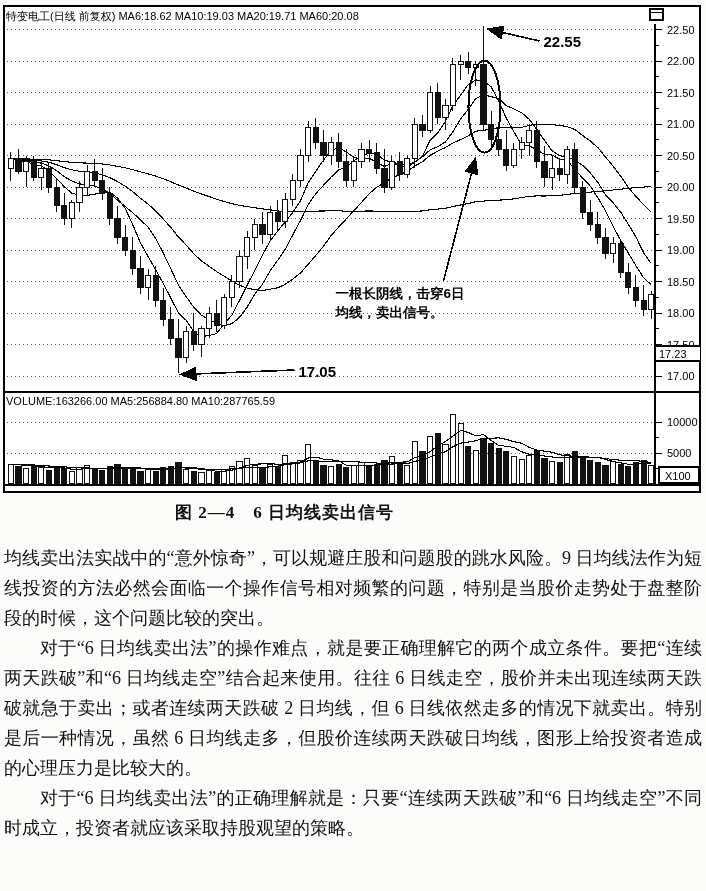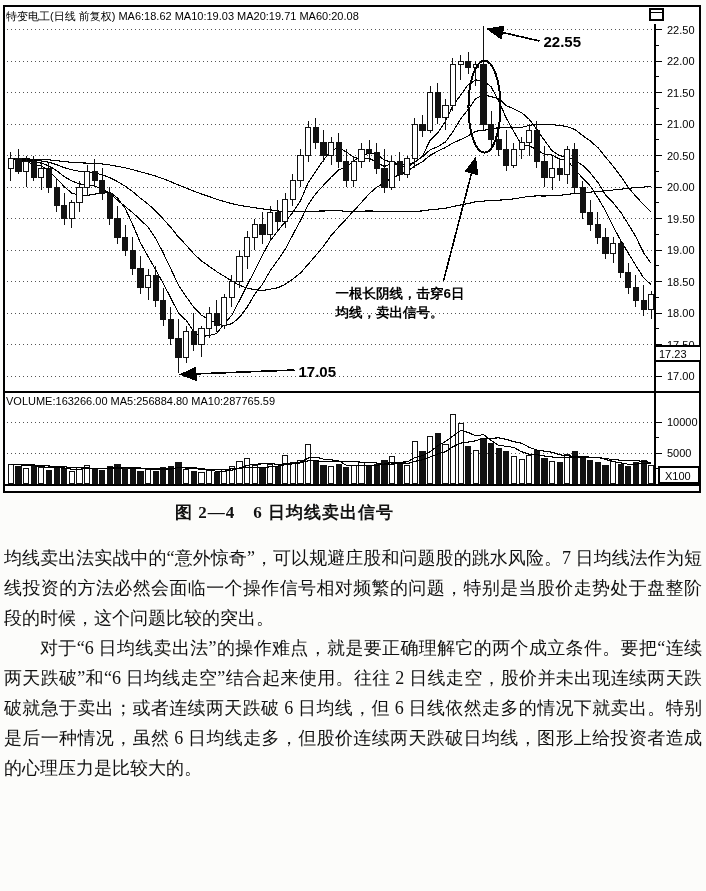--- a/index.html
+++ b/index.html
@@ -370,15 +370,16 @@
         <polyline fill="none" stroke="#000" stroke-width="1.1" points="7.8,459.2 15.4,459.7 23.1,460.5 30.7,460.8 38.3,461.5 45.9,462.8 53.6,462.9 61.2,463.0 68.8,464.2 76.4,464.2 84.0,463.3 91.7,463.5 99.3,463.7 106.9,462.8 114.5,462.0 122.2,462.5 129.8,462.8 137.4,463.0 145.0,463.5 152.7,464.9 160.3,464.9 167.9,464.1 175.5,462.4 183.2,462.5 190.8,462.6 198.4,463.6 206.0,464.5 213.6,466.4 221.3,466.2 228.9,465.2 236.5,463.0 244.1,460.5 251.8,459.2 259.4,458.9 267.0,458.4 274.6,459.4 282.3,458.9 289.9,458.4 297.5,456.9 305.1,453.1 312.8,452.1 320.4,454.1 328.0,454.8 335.6,455.6 343.2,460.2 350.9,460.9 358.5,460.4 366.1,460.4 373.7,460.4 381.4,458.9 389.0,457.2 396.6,457.2 404.2,456.9 411.9,452.5 419.5,450.7 427.1,446.8 434.7,440.8 442.4,436.6 450.0,431.1 457.6,425.4 465.2,427.4 472.8,430.9 480.5,429.6 488.1,435.4 495.7,440.3 503.3,441.3 511.0,442.5 518.6,446.8 526.2,449.2 533.8,449.7 541.5,451.0 549.1,452.0 556.7,452.7 564.3,452.5 572.0,452.7 579.6,452.5 587.2,452.2 594.8,452.2 602.4,454.4 610.1,456.4 617.7,457.9 625.3,459.2 632.9,459.2 640.6,458.2 648.2,458.9"></polyline>
         <polyline fill="none" stroke="#000" stroke-width="1.1" points="7.8,459.2 15.4,459.4 23.1,459.8 30.7,460.0 38.3,460.3 45.9,461.0 53.6,461.3 61.2,461.8 68.8,462.5 76.4,462.9 84.0,463.0 91.7,463.2 99.3,463.4 106.9,463.5 114.5,463.1 122.2,462.9 129.8,463.1 137.4,463.4 145.0,463.1 152.7,463.4 160.3,463.7 167.9,463.4 175.5,462.7 183.2,463.0 190.8,463.7 198.4,464.2 206.0,464.3 213.6,464.4 221.3,464.4 228.9,463.9 236.5,463.3 244.1,462.5 251.8,462.8 259.4,462.6 267.0,461.8 274.6,461.2 282.3,459.7 289.9,458.8 297.5,457.9 305.1,455.8 312.8,455.8 320.4,456.5 328.0,456.6 335.6,456.2 343.2,456.6 350.9,456.5 358.5,457.2 366.1,457.6 373.7,458.0 381.4,459.5 389.0,459.0 396.6,458.8 404.2,458.7 411.9,456.4 419.5,454.8 427.1,452.0 434.7,449.0 442.4,446.8 450.0,441.8 457.6,438.1 465.2,437.1 472.8,435.8 480.5,433.1 488.1,433.2 495.7,432.9 503.3,434.4 511.0,436.7 518.6,438.2 526.2,442.3 533.8,445.0 541.5,446.1 549.1,447.3 556.7,449.7 564.3,450.9 572.0,451.2 579.6,451.7 587.2,452.1 594.8,452.5 602.4,453.5 610.1,454.6 617.7,455.2 625.3,455.7 632.9,455.7 640.6,456.3 648.2,457.7"></polyline>
         <line x1="1" y1="479.5" x2="697" y2="479.5" stroke="#000" stroke-width="2"></line>
         <rect x="656" y="462" width="40" height="16" fill="#fff" stroke="#000" stroke-width="1.2"></rect>
         <text x="662" y="474.5" font-size="11" fill="#000">X100</text>
       </svg></div>
   <div class="figcaption">图 2—4　6 日均线卖出信号</div>
 </div>
 
 <div class="article">
-  <p class="p-noindent">均线卖出法实战中的“意外惊奇”，可以规避庄股和问题股的跳水风险。7 日均线法作为短线投资的方法必然会面临一个操作信号相对频繁的问题，特别是当股价走势处于盘整阶段的时候，这个问题比较的突出。</p>
-  <p class="p-indent">对于“6 日均线卖出法”的操作难点，就是要正确理解它的两个成立条件。要把“连续两天跌破”和“6 日均线走空”结合起来使用。往往 2 日线走空，股价并未出现连续两天跌破就急于卖出；或者连续两天跌破 6 日均线，但 6 日线依然走多的情况下就卖出。特别是后一种情况，虽然 6 日均线走多，但股价连续两天跌破日均线，图形上给投资者造成的心理压力是比较大的。</p>
+  <p class="p-noindent">均线卖出法实战中的“意外惊奇”，可以规避庄股和问题股的跳水风险。9 日均线法作为短线投资的方法必然会面临一个操作信号相对频繁的问题，特别是当股价走势处于盘整阶段的时候，这个问题比较的突出。</p>
+  <p class="p-indent">对于“6 日均线卖出法”的操作难点，就是要正确理解它的两个成立条件。要把“连续两天跌破”和“6 日均线走空”结合起来使用。往往 6 日线走空，股价并未出现连续两天跌破就急于卖出；或者连续两天跌破 2 日均线，但 6 日线依然走多的情况下就卖出。特别是后一种情况，虽然 6 日均线走多，但股价连续两天跌破日均线，图形上给投资者造成的心理压力是比较大的。</p>
+  <p class="p-indent">对于“6 日均线卖出法”的正确理解就是：只要“连续两天跌破”和“6 日均线走空”不同时成立，投资者就应该采取持股观望的策略。</p>
 </div>
 
 </body></html>

